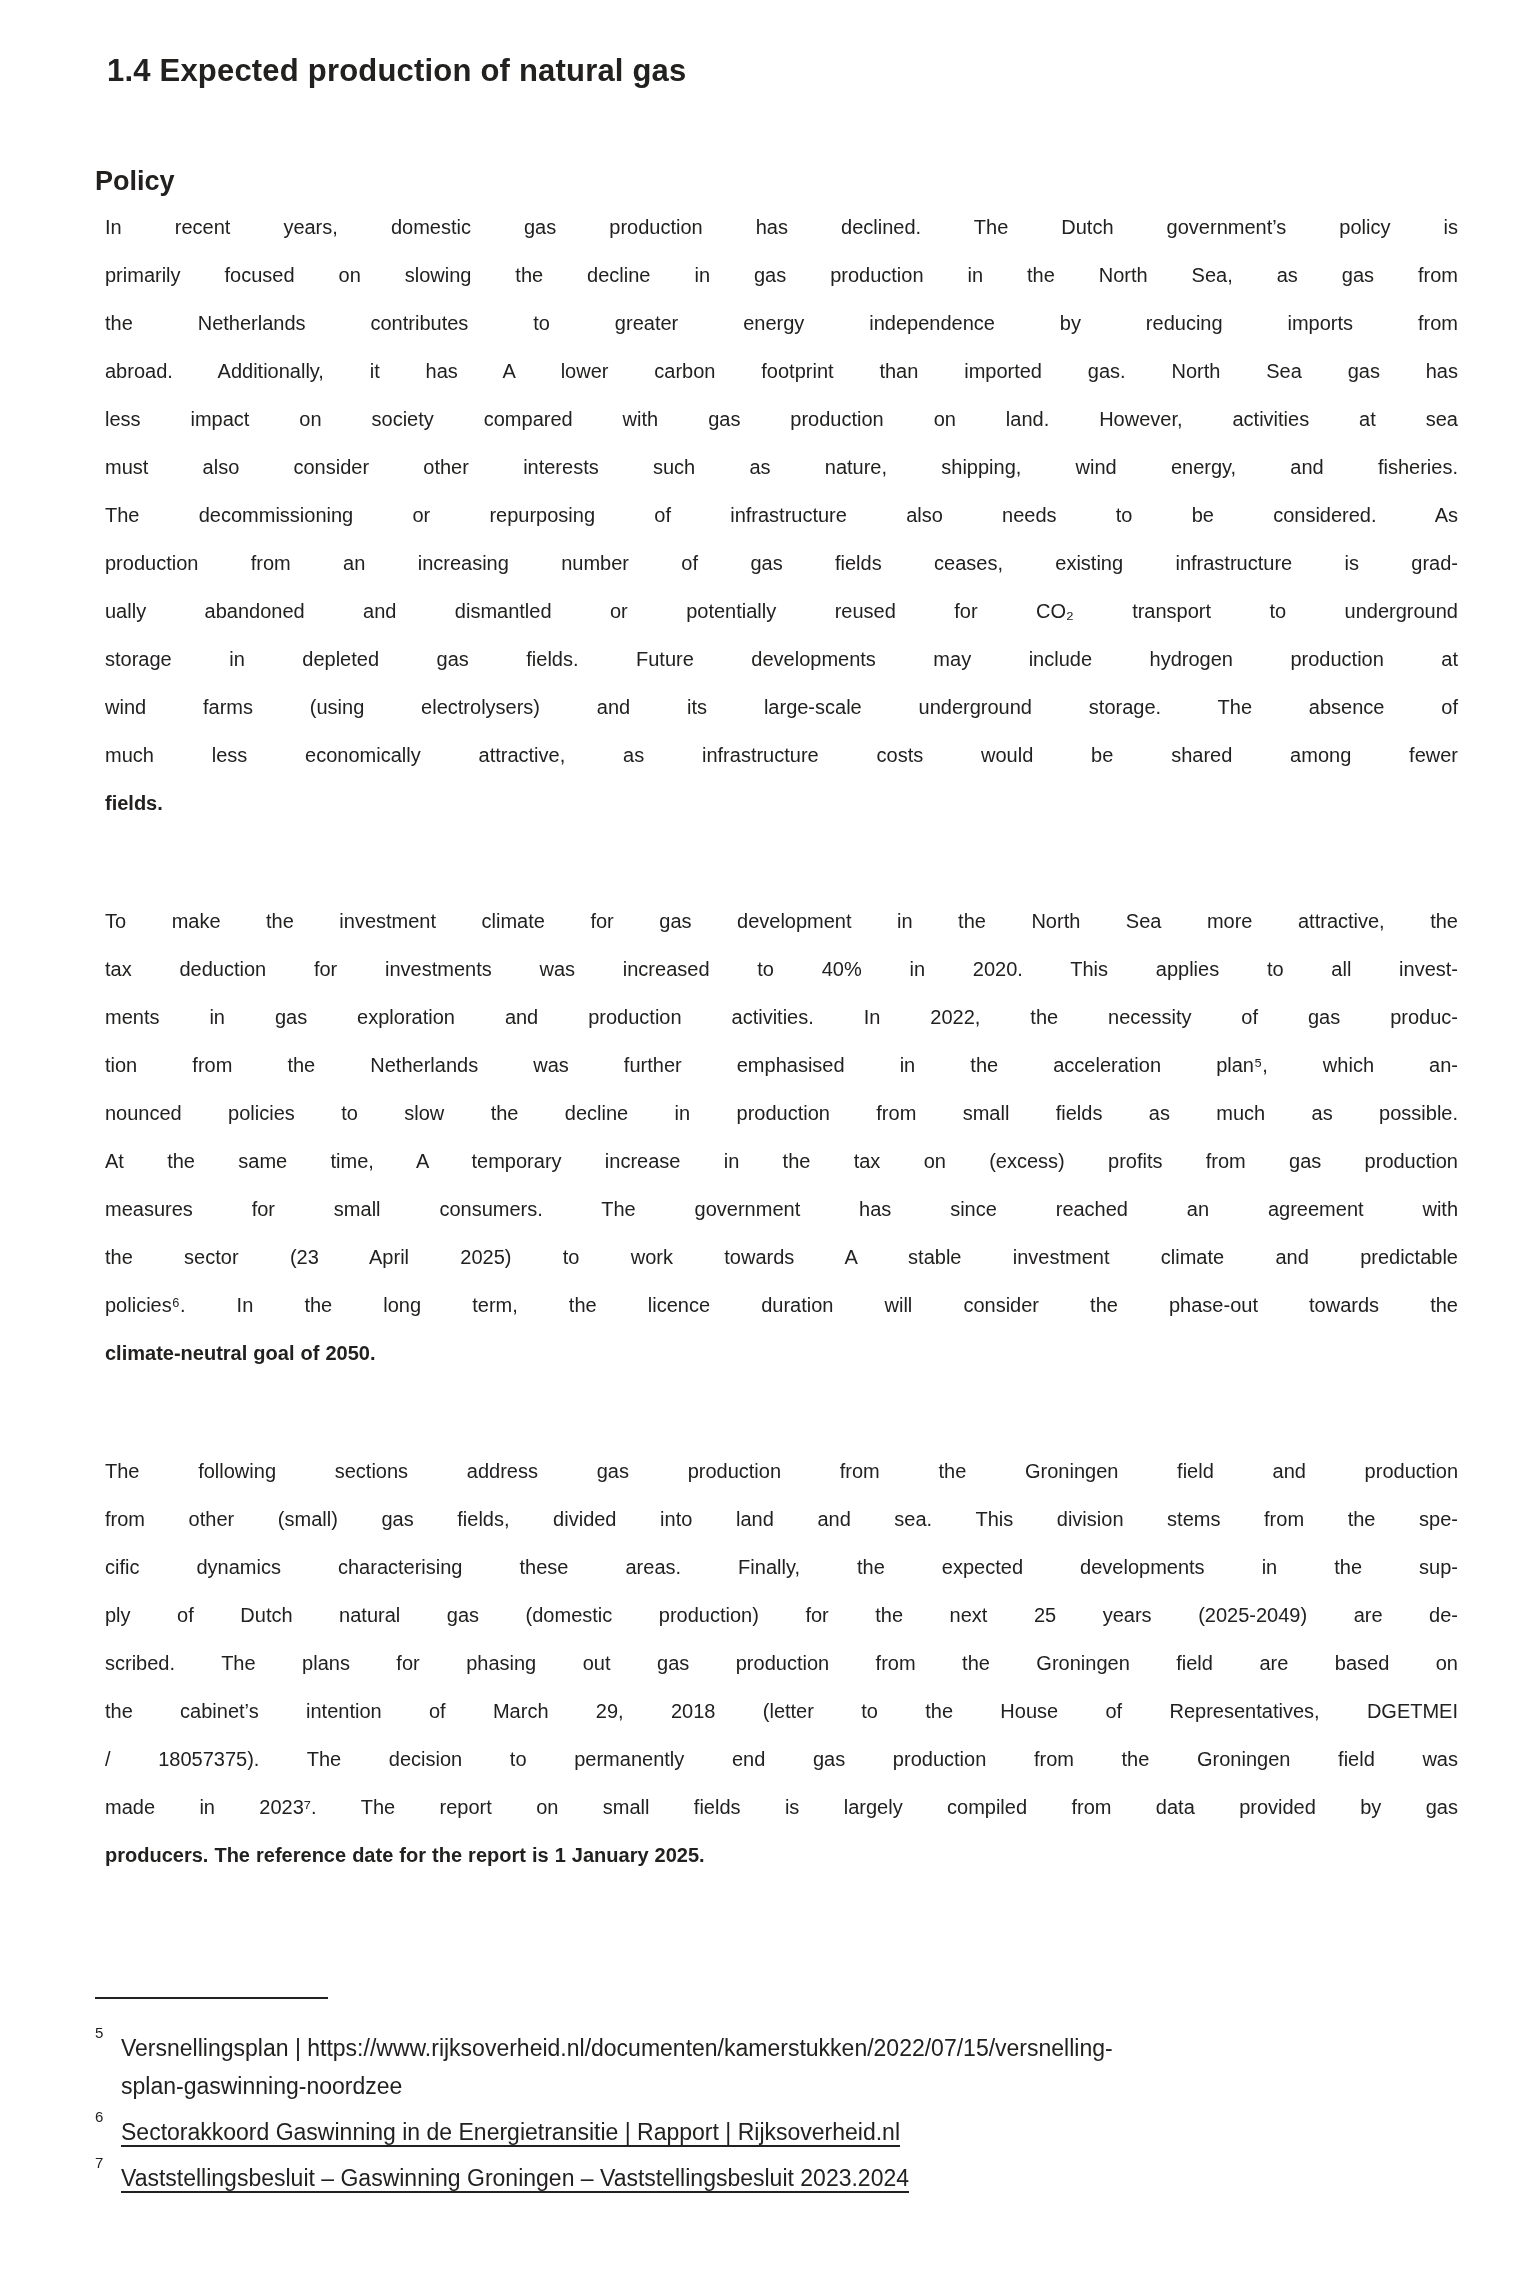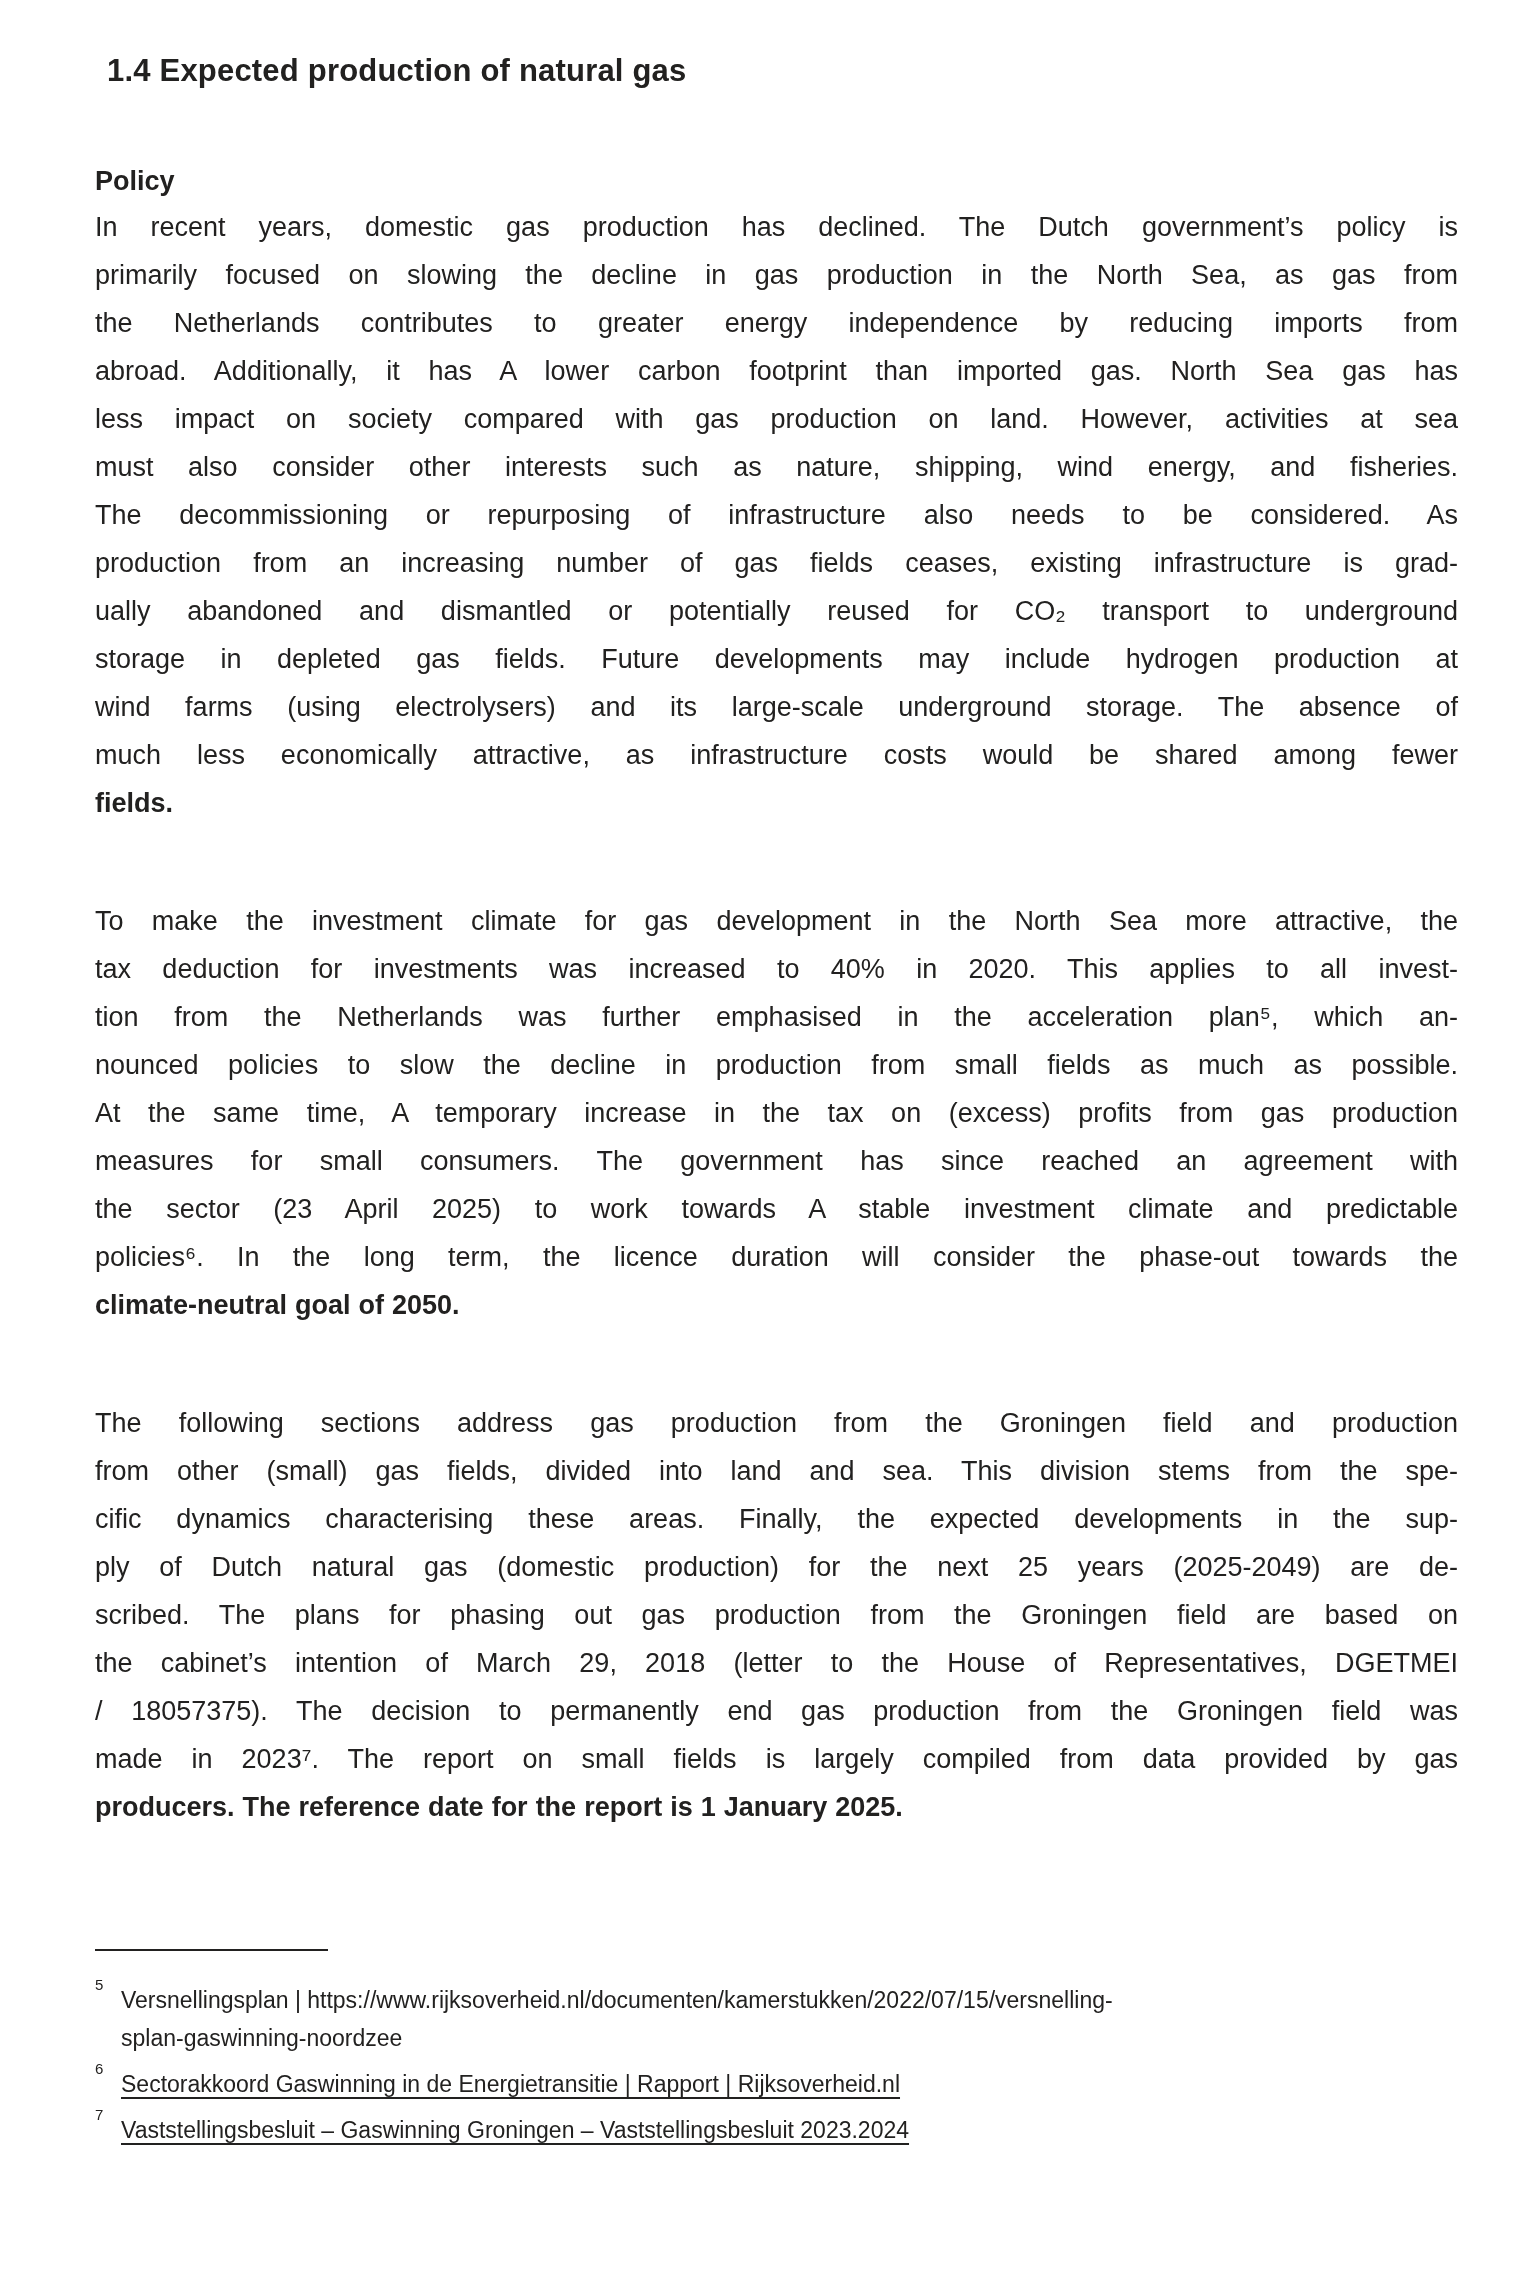--- a/index.html
+++ b/index.html
@@ -36,26 +36,27 @@
     font-weight:bold;
   }
   .body-text{
     margin-top:5px;
   }
   .paragraph{
     margin:0 0 70px 0;
   }
   .paragraph:last-child{margin-bottom:0;}
   .line{
-    font-size:27px;
+    font-size:20px;
     line-height:48px;
     text-align:justify;
     text-align-last:justify;
     white-space:normal;
     word-spacing:0.5px;
+    margin-left:10px;
   }
   .line.last{
     text-align-last:left;
     font-weight:bold;
   }
   .footnote-rule{
     margin-top:118px;
     width:233px;
     height:2px;
     background:var(--text);
@@ -105,20 +106,21 @@
         <div class="line">production from an increasing number of gas fields ceases, existing infrastructure is grad-</div>
         <div class="line">ually abandoned and dismantled or potentially reused for CO₂ transport to underground</div>
         <div class="line">storage in depleted gas fields. Future developments may include hydrogen production at</div>
         <div class="line">wind farms (using electrolysers) and its large-scale underground storage. The absence of</div>
         <div class="line">much less economically attractive, as infrastructure costs would be shared among fewer</div>
         <div class="line last">fields.</div>
       </div>
       <div class="paragraph">
         <div class="line">To make the investment climate for gas development in the North Sea more attractive, the</div>
         <div class="line">tax deduction for investments was increased to 40% in 2020. This applies to all invest-</div>
+        <div class="line">ments in gas exploration and production activities. In 2022, the necessity of gas produc-</div>
         <div class="line">tion from the Netherlands was further emphasised in the acceleration plan⁵, which an-</div>
         <div class="line">nounced policies to slow the decline in production from small fields as much as possible.</div>
         <div class="line">At the same time, A temporary increase in the tax on (excess) profits from gas production</div>
         <div class="line">measures for small consumers. The government has since reached an agreement with</div>
         <div class="line">the sector (23 April 2025) to work towards A stable investment climate and predictable</div>
         <div class="line">policies⁶. In the long term, the licence duration will consider the phase-out towards the</div>
         <div class="line last">climate-neutral goal of 2050.</div>
       </div>
       <div class="paragraph">
         <div class="line">The following sections address gas production from the Groningen field and production</div>

